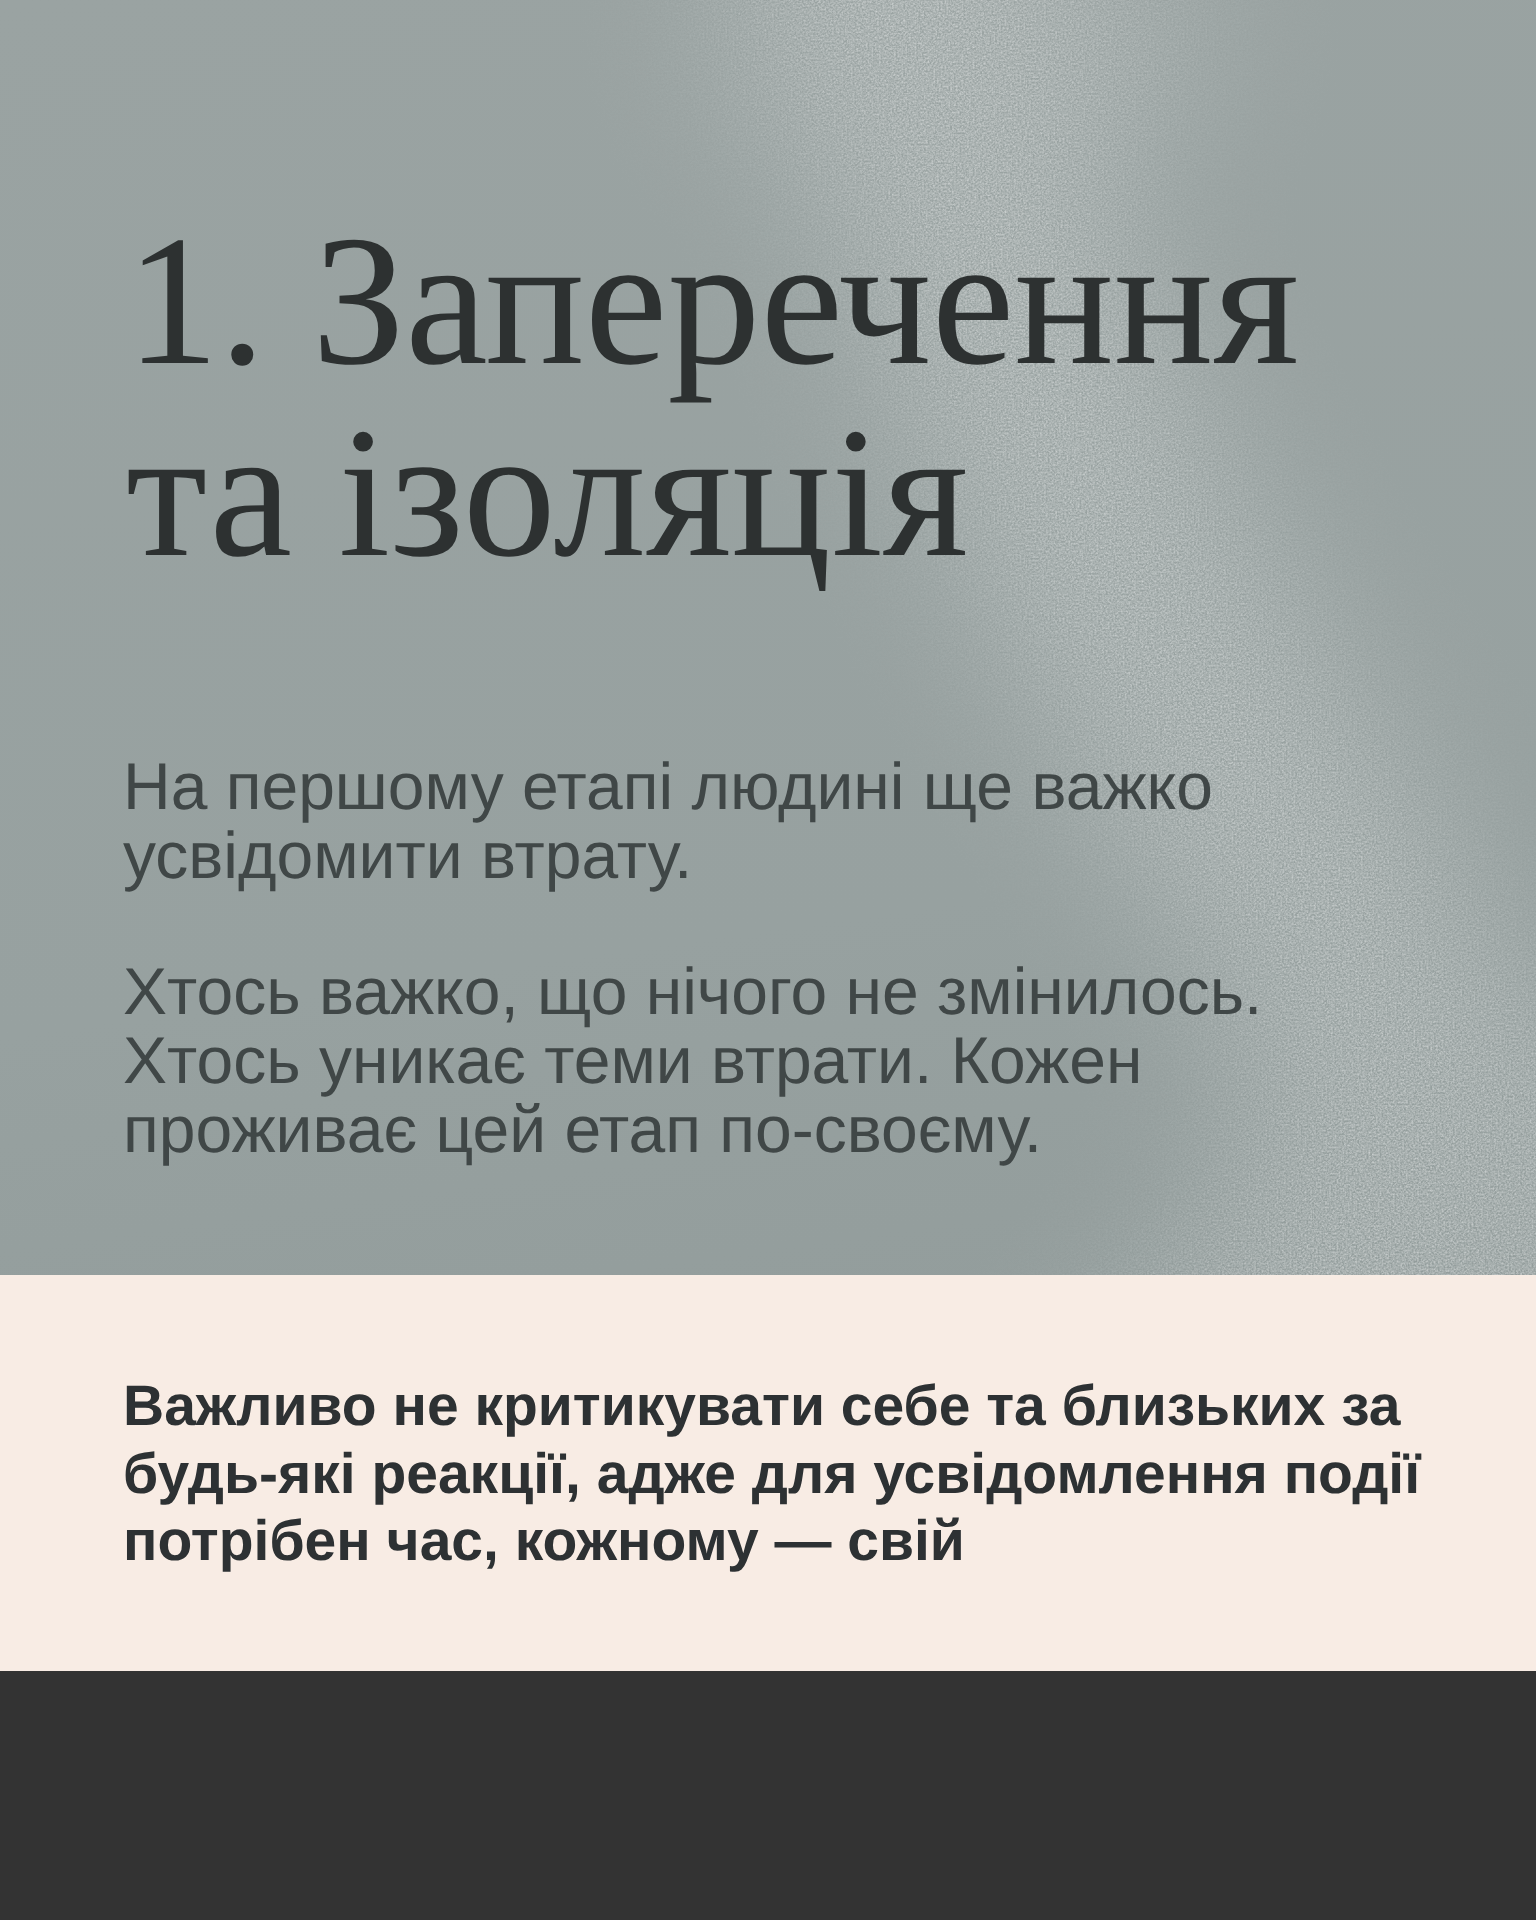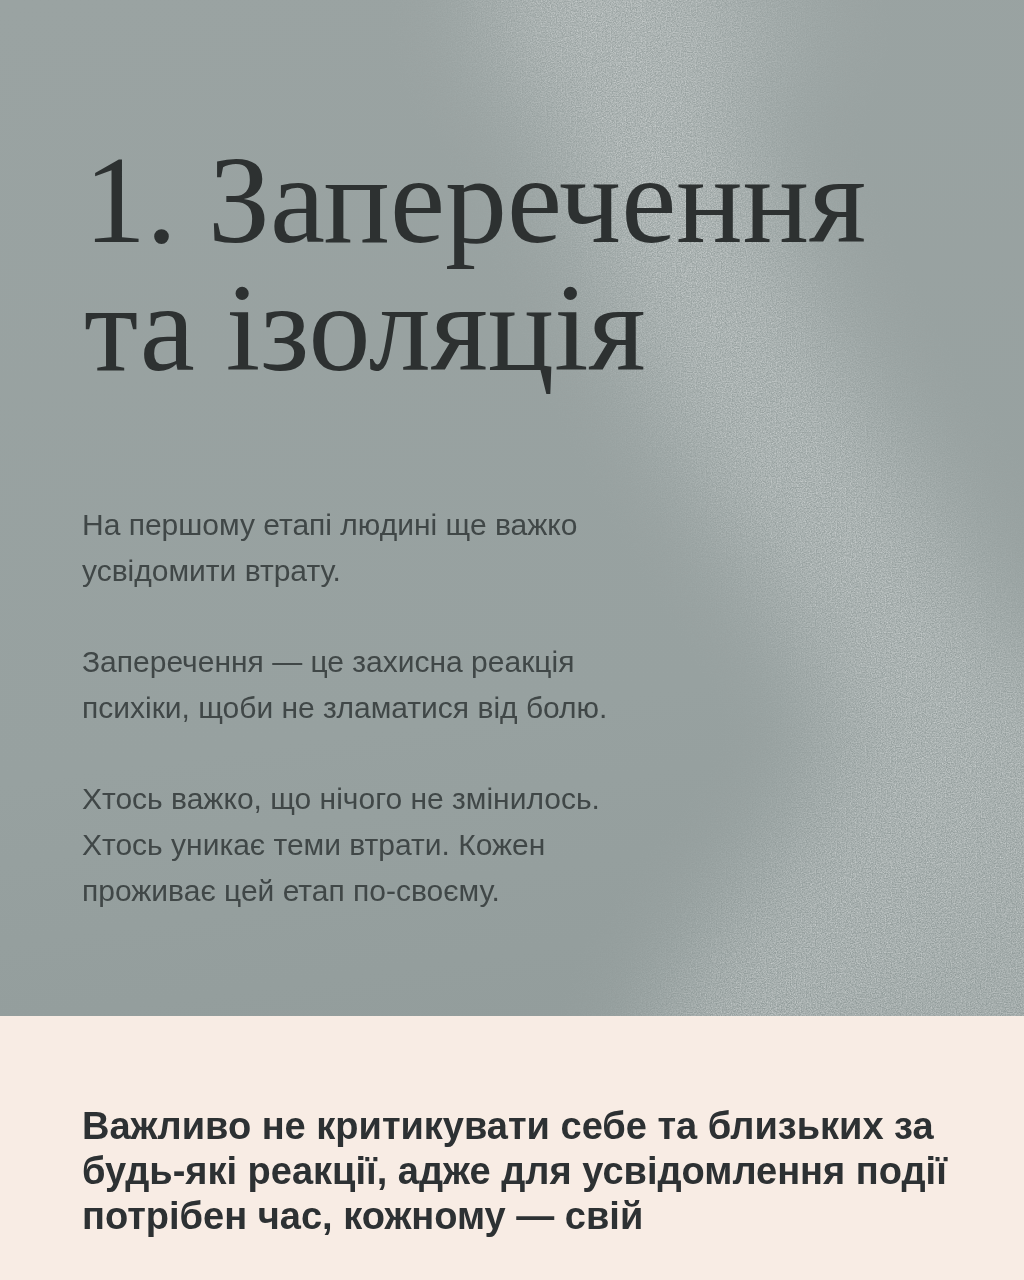--- a/index.html
+++ b/index.html
@@ -3,21 +3,21 @@
 <meta charset="utf-8">
 <style>
   html, body {
     margin: 0;
     padding: 0;
     background: #333;
   }
   .card {
     position: relative;
     width: 1024px;
-    height: 1280px;
+    height: 1114px;
     overflow: hidden;
     background: linear-gradient(172deg,
       var(--background-top) 0%,
       #97a1a0 55%,
       var(--background-bottom) 100%);
     font-family: "Liberation Sans", "DejaVu Sans", sans-serif;
   }
   .grain {
     position: absolute;
     top: 0;
@@ -39,38 +39,38 @@
     color: var(--title-color);
     white-space: pre-line;
   }
   .body-copy {
     position: absolute;
     z-index: 2;
     left: 82px;
     top: 502px;
     width: 780px;
     color: var(--body-color);
-    font-size: 30px;
+    font-size: 44px;
     line-height: 46px;
     font-weight: 400;
   }
   .body-copy p {
     margin: 0 0 45px 0;
     white-space: pre-line;
   }
   .footer {
     position: absolute;
     z-index: 3;
     left: 0;
     bottom: 0;
     width: 100%;
     height: 264px;
     background: var(--footer-background);
     box-sizing: border-box;
-    padding: 88px 40px 0 82px;
+    padding: 66px 40px 0 82px;
   }
   .footer-text {
     margin: 0;
     color: var(--footer-text-color);
     font-size: 38px;
     line-height: 45px;
     font-weight: 700;
     white-space: pre-line;
   }
 </style>
@@ -106,22 +106,20 @@
       <rect width="1024" height="1016" filter="url(#noiseF)"></rect>
     </g>
   </svg>
 
   <h1 class="title">1. Заперечення
 та ізоляція</h1>
 
   <div class="body-copy">
     <p>На першому етапі людині ще важко
 усвідомити втрату.</p>
-    <p>Заперечення — це захисна реакція
-психіки, щоби не зламатися від болю.</p>
     <p>Хтось важко, що нічого не змінилось.
 Хтось уникає теми втрати. Кожен
 проживає цей етап по-своєму.</p>
   </div>
 
   <footer class="footer">
     <p class="footer-text">Важливо не критикувати себе та близьких за
 будь-які реакції, адже для усвідомлення події
 потрібен час, кожному — свій</p>
   </footer>

